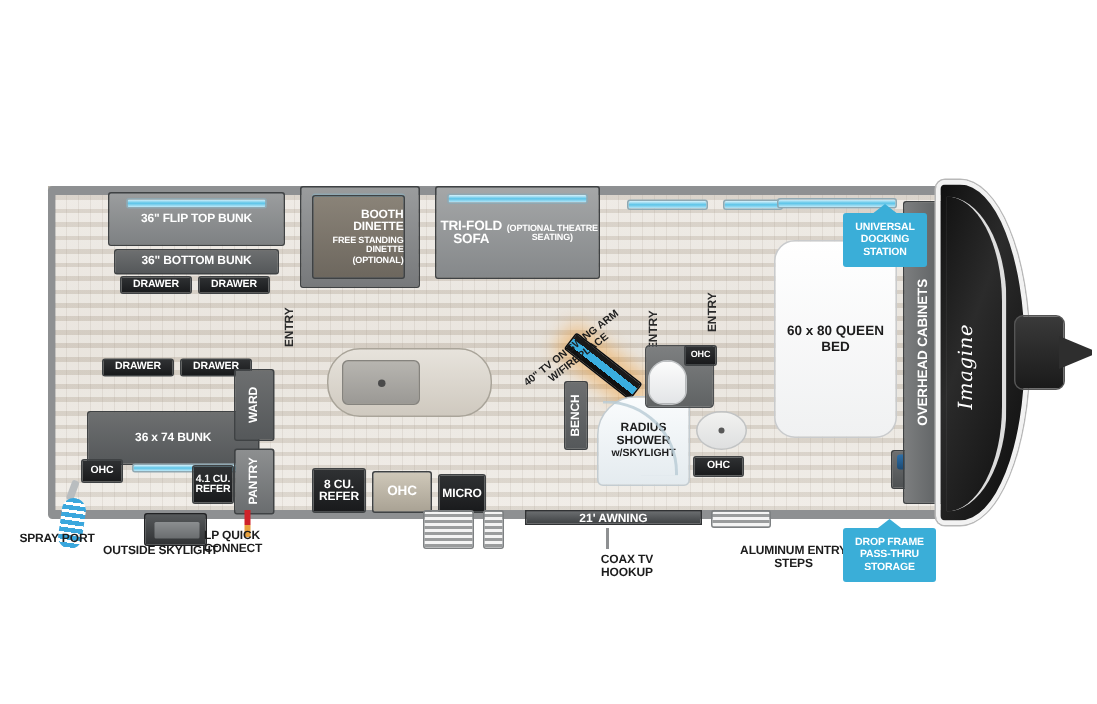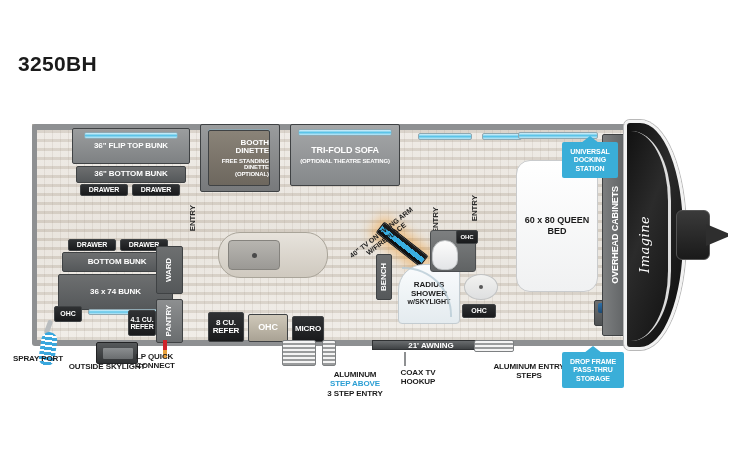--- a/index.html
+++ b/index.html
@@ -184,21 +184,21 @@
                      background: none; border: none; color: #2a2a2a; font-size: 8px; }
 
   #booth-dinette   { left: 176px; top: 6px;   width: 62px;  height: 56px; font-size: 8px;
                      background: linear-gradient(180deg,#8a8378,#6d675e); flex-direction: column; gap:2px;text-align:right;}
   #booth-sub       { font-size: 6px; font-weight: 700; line-height: 1.1; }
   #dinette-frame   { left: 168px; top: 0px;   width: 80px;  height: 68px;
                      background: linear-gradient(180deg,#9a9c9d,#77797b); }
   #dinette-win     { left: 176px; top: 5px;   width: 62px;  height: 7px; }
 
   #trifold-sofa    { left: 258px; top: 0px;   width: 110px; height: 62px; font-size: 9px;
-                     background: linear-gradient(180deg,#a5a7a8,#85888a); flex-direction: column; text-align: center;}
+                     background: linear-gradient(180deg,#a5a7a8,#85888a);  text-align: center;}
   #sofa-sub        { font-size: 6px; font-weight: 700; margin-top: 2px; }
   #sofa-win        { left: 266px; top: 5px;   width: 94px;  height: 7px; }
 
   #sink-counter {
     position: absolute;
     left: 186px; top: 108px;
     width: 110px; height: 46px;
     background: linear-gradient(180deg,#e7e3dc,#cfc9bf);
     border: 1px solid #a9a499;
     border-radius: 22px;
@@ -341,21 +341,21 @@
   #wall-win-b { left: 450px; top: 9px; width: 40px; height: 7px; }
 
   
   #awning {
     position: absolute;
     left: 318px; top: 216px;
     width: 118px; height: 10px;
     background: linear-gradient(180deg,#6a6d6f,#3f4244);
     border: 1px solid #303234;
     color: #fff; font-size: 8px; font-weight: 700;
-    display: flex; align-items: center; justify-content: center; margin-left: 22px;
+    display: flex; align-items: center; justify-content: center;
   }
 
   
   .steps {
     position: absolute;
     background: repeating-linear-gradient(180deg,
       #f4f4f4 0px, #f4f4f4 2px,
       #9a9c9d 2px, #9a9c9d 4px);
     border: 1px solid #7d8082;
     border-radius: 2px;
@@ -461,42 +461,40 @@
   }
   #badge-docking { left: 562px; top: 142px; width: 56px; }
   #badge-storage { left: 562px; top: 352px; width: 62px; }
 
 </style>
 </head>
 <body>
 
 <div id="page">
 
-  <div id="model-title">3250BH</div>
 
   <div id="coach">
 
     <div class="body-shell">
       <div class="floor"></div>
     </div>
 
     <div class="window" id="wall-win-a"></div>
     <div class="window" id="wall-win-b"></div>
     <div class="window" id="bed-window"></div>
 
     <div class="blk lite" id="flip-top-bunk">36" FLIP TOP BUNK</div>
     <div class="window" id="bunk-window-1"></div>
 
     <div class="blk" id="bottom-bunk-36">36" BOTTOM BUNK</div>
     <div class="blk dark" id="drawer-a">DRAWER</div>
     <div class="blk dark" id="drawer-b">DRAWER</div>
 
     <div class="blk dark" id="drawer-c">DRAWER</div>
     <div class="blk dark" id="drawer-d">DRAWER</div>
-    <div class="blk" id="bottom-bunk">BOTTOM BUNK</div>
     <div class="blk" id="bunk-36x74">36 x 74 BUNK</div>
 
     <div class="blk dark" id="ohc-left">OHC</div>
     <div id="counter-left"></div>
     <div class="window" id="counter-win"></div>
 
     <div class="blk" id="ward">
       <span class="vert">WARD</span>
     </div>
     <div class="pantry-goods"></div>
@@ -584,25 +582,20 @@
     <div id="coax-stem"></div>
     <div id="spray-nozzle"></div>
     <div id="spray-hose"></div>
 
   </div>
 
   <div class="callout" id="cl-spray-port">SPRAY PORT</div>
   <div class="callout" id="cl-outside-kitchen">OUTSIDE SKYLIGHT</div>
   <div class="callout" id="cl-lp">LP QUICK CONNECT</div>
 
-  <div class="callout" id="cl-alum-step">
-    <span>ALUMINUM</span><br>
-    <span id="cl-step-above">STEP ABOVE</span><br>
-    <span>3 STEP ENTRY</span>
-  </div>
 
   <div class="callout" id="cl-coax">COAX TV HOOKUP</div>
   <div class="callout" id="cl-alum-entry">ALUMINUM ENTRY STEPS</div>
 
   <div class="badge" id="badge-docking">UNIVERSAL DOCKING STATION</div>
   <div class="badge" id="badge-storage">DROP FRAME PASS-THRU STORAGE</div>
 
 </div>
 
 </body></html>

